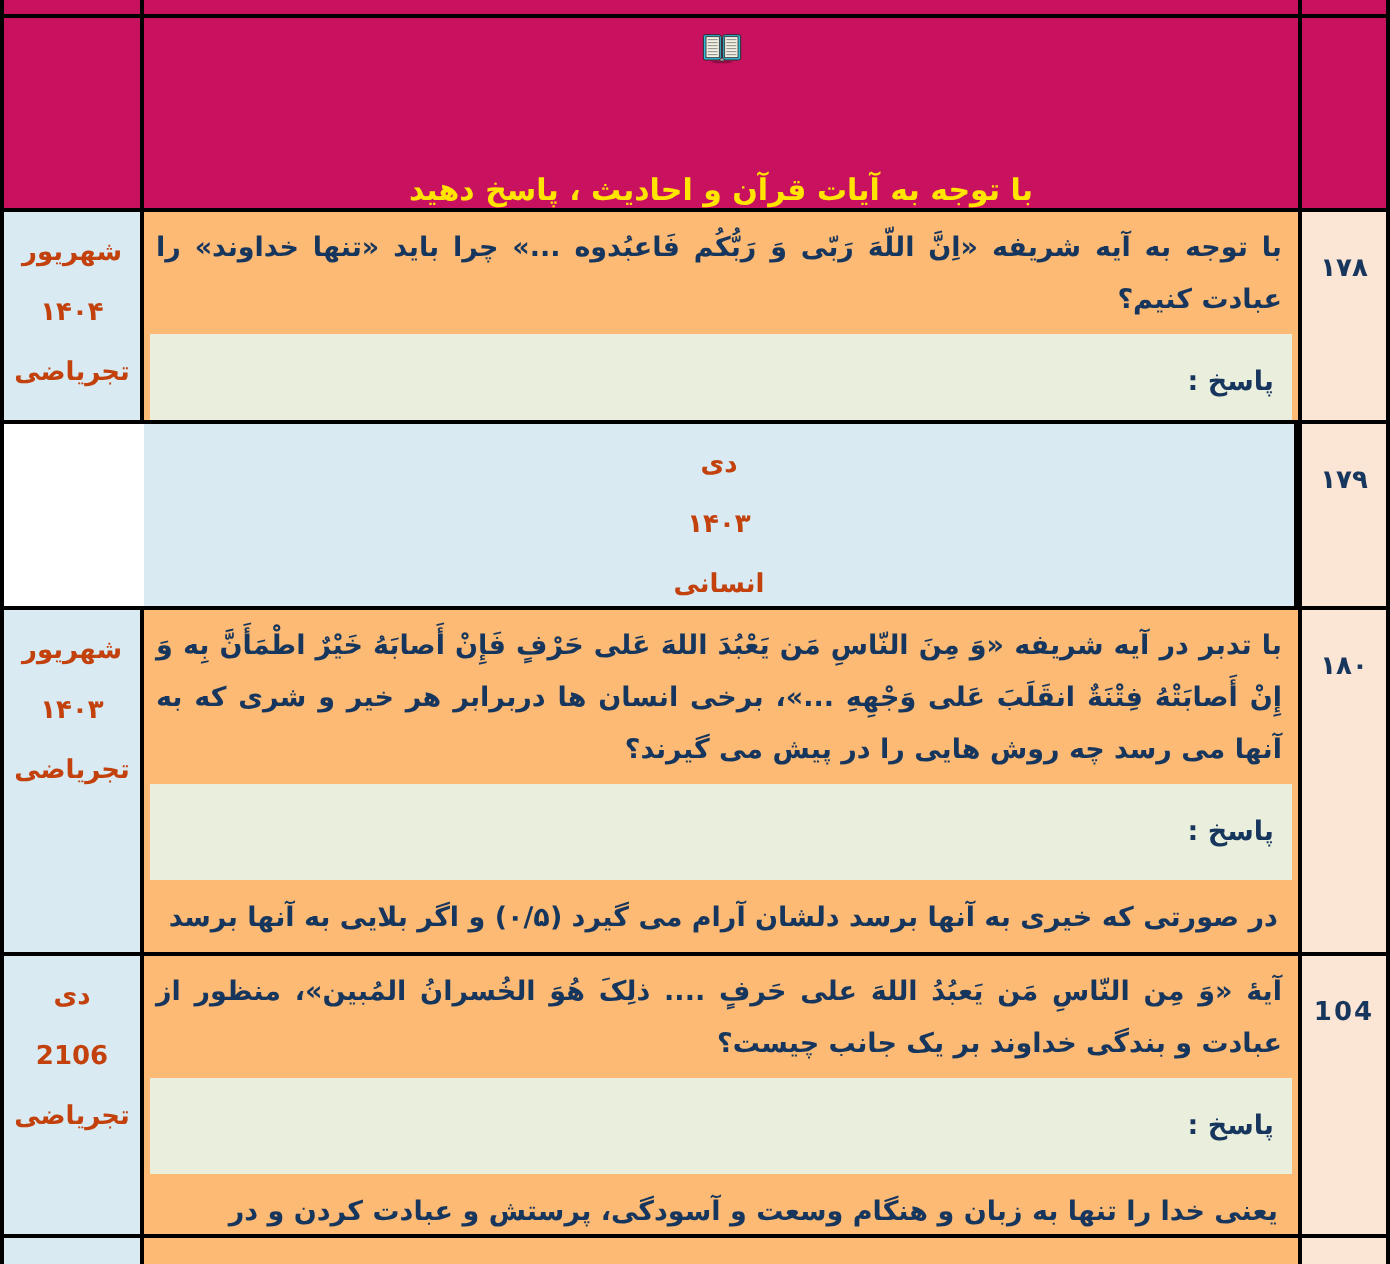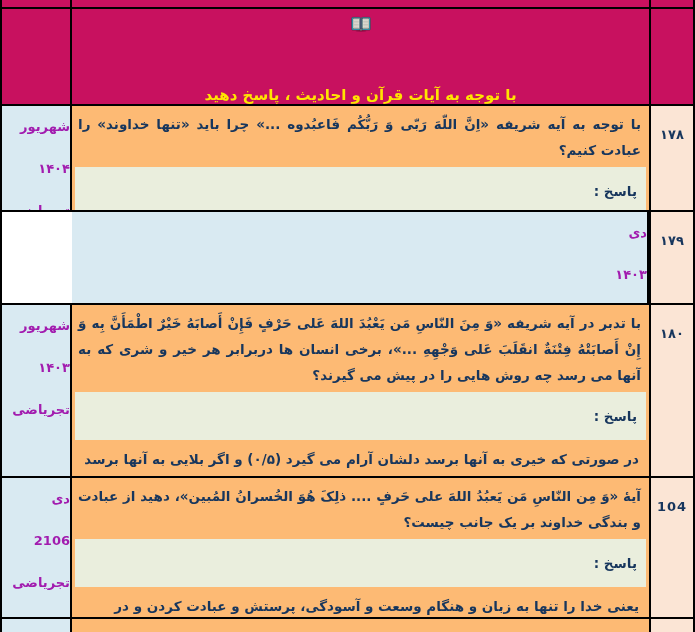--- a/index.html
+++ b/index.html
@@ -25,22 +25,22 @@
   .h-r3{height:141px;flex:none;}
   .h-bottom{flex:1;}
 
   
   .magenta{background:#C8115F;gap:48px;}
   .banner-main{display:flex;flex-direction:column;align-items:center;justify-content:flex-start;padding-top:7px;}
   .banner-title{color:#FFE500;font-weight:bold;font-size:15px;margin-top:6px;letter-spacing:.2px;}
 
   
   .num-label{display:inline-block;color:#17365D;font-weight:bold;font-size:13px;padding-top:21px;letter-spacing:1px;}
-  .date-box{display:flex;flex-direction:column;padding-top:13px;gap:27px;
-            color:#a21caf;font-weight:bold;font-size:13px;}
+  .date-box{display:flex;flex-direction:column;align-items:center;padding-top:13px;gap:15px;
+            color:#c2410c;font-weight:bold;font-size:13px;}
   .question{margin:0;padding:5px 8px 2px 6px;color:#17365D;font-weight:bold;font-size:13.5px;
             line-height:26px;text-align:justify;}
   .answer-bar{background:#EAEEDD;height:48px;margin:2px 3px 0 3px;display:flex;align-items:center;
               padding-right:9px;color:#17365D;font-weight:bold;font-size:13.5px;}
   .answer{margin:0;padding:5px 10px 2px 8px;color:#17365D;font-weight:bold;font-size:13.5px;
           line-height:29px;text-align:right;}
   .page-ref{display:inline-block;font-weight:bold;color:#17365D;}
   .gap-md{margin-right:58px;}
 
   
@@ -139,21 +139,21 @@
         <span>تجریاضی</span>
       </div>
     </div>
   </div>
 
   <div class="trow h-r3">
     <div class="c c-num">
       <span class="num-label">104</span>
     </div>
     <div class="c c-main">
-      <p class="question">آیۀ «وَ مِن النّاسِ مَن یَعبُدُ اللهَ علی حَرفٍ .... ذلِکَ هُوَ الخُسرانُ المُبین»، دهید از عبادت و بندگی خداوند بر یک جانب چیست؟</p>
+      <p class="question">آیۀ «وَ مِن النّاسِ مَن یَعبُدُ اللهَ علی حَرفٍ .... ذلِکَ هُوَ الخُسرانُ المُبین»، منظور از عبادت و بندگی خداوند بر یک جانب چیست؟</p>
       <div class="answer-bar">
         <span>پاسخ :</span>
       </div>
       <p class="answer"><span>یعنی خدا را  تنها به زبان و هنگام وسعت و آسودگی، پرستش و عبادت کردن و در هنگام سختی و بلا و شر از خدا رویگردان شدن. ( ۰/۵)</span><span class="page-ref gap-md">ص۳۴</span></p>
     </div>
     <div class="c c-date">
       <div class="date-box">
         <span>دی</span>
         <span>2106</span>
         <span>تجریاضی</span>

